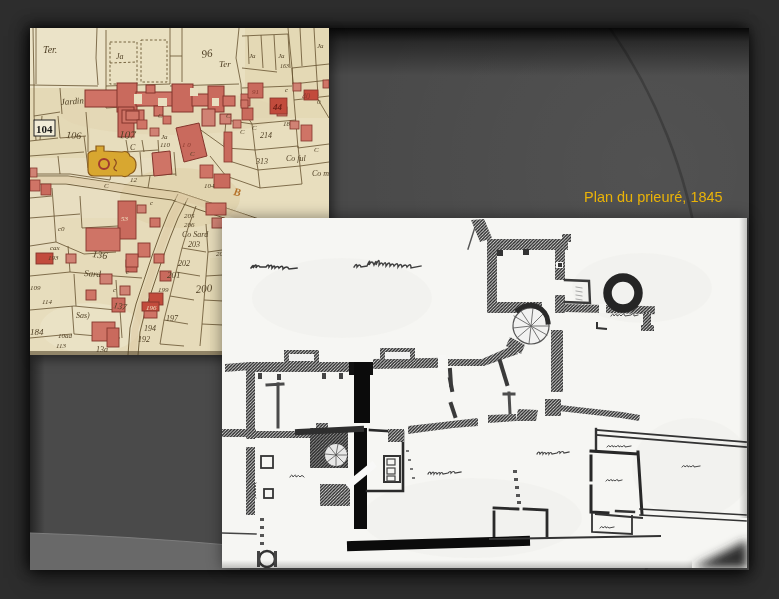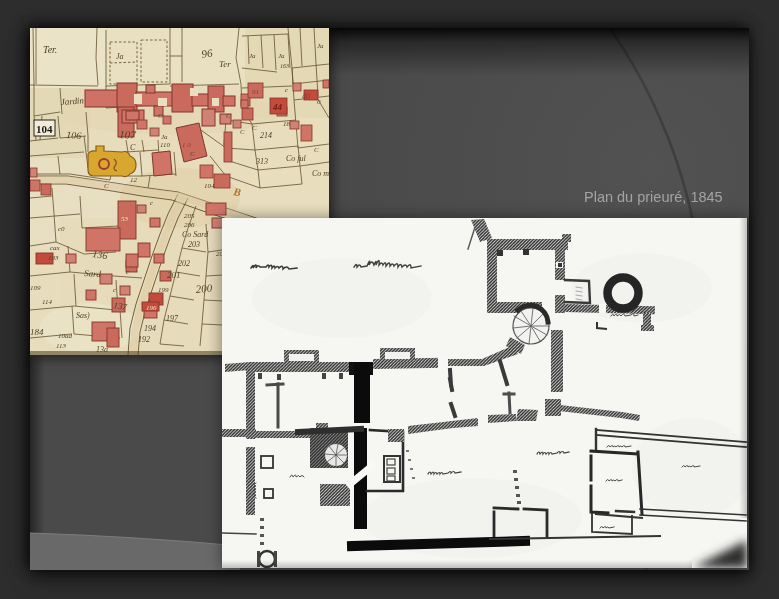--- a/index.html
+++ b/index.html
@@ -1,21 +1,21 @@
 <!DOCTYPE html>
 <html><head>
 <meta charset="utf-8">
 <style>
 html,body{margin:0;padding:0;background:#2b2b2b;}
 #stage{position:relative;width:779px;height:599px;background:#2d2d2d;overflow:hidden;font-family:"Liberation Sans",sans-serif;}
 #slide{position:absolute;left:30px;top:28px;width:719px;height:542px;background:#4a4a4a;
   box-shadow:0 0 11px rgba(0,0,0,0.55), 0 8px 18px rgba(0,0,0,0.5), -5px -4px 14px rgba(0,0,0,0.4);}
 #topshadow{position:absolute;left:30px;top:28px;width:719px;height:48px;background:linear-gradient(to bottom,rgba(0,0,0,0.9) 0px,rgba(0,0,0,0.45) 14px,rgba(0,0,0,0) 48px);}
 #leftshadow{position:absolute;left:30px;top:28px;width:15px;height:542px;background:linear-gradient(to right,rgba(0,0,0,0.5),rgba(0,0,0,0));}
-#caption{position:absolute;left:584px;top:189px;width:160px;color:#a3a3a3;font-size:14.5px;}
+#caption{position:absolute;left:584px;top:189px;width:160px;color:#eab308;font-size:14.5px;}
 </style>
 </head>
 <body>
 <div id="stage">
 
   <div id="slide"></div>
   <div style="position:absolute;left:30px;top:28px;width:719px;height:542px;background:radial-gradient(circle 420px at 620px 140px,rgba(255,255,255,0.045),rgba(255,255,255,0) 70%);"></div>
 
   <svg width="779" height="599" style="position:absolute;left:0;top:0;clip-path:inset(28px 30px 29px 30px)" viewBox="0 0 779 599">
     <circle cx="177" cy="329" r="527" fill="none" stroke="#3e3e3e" stroke-width="2.6"></circle>

